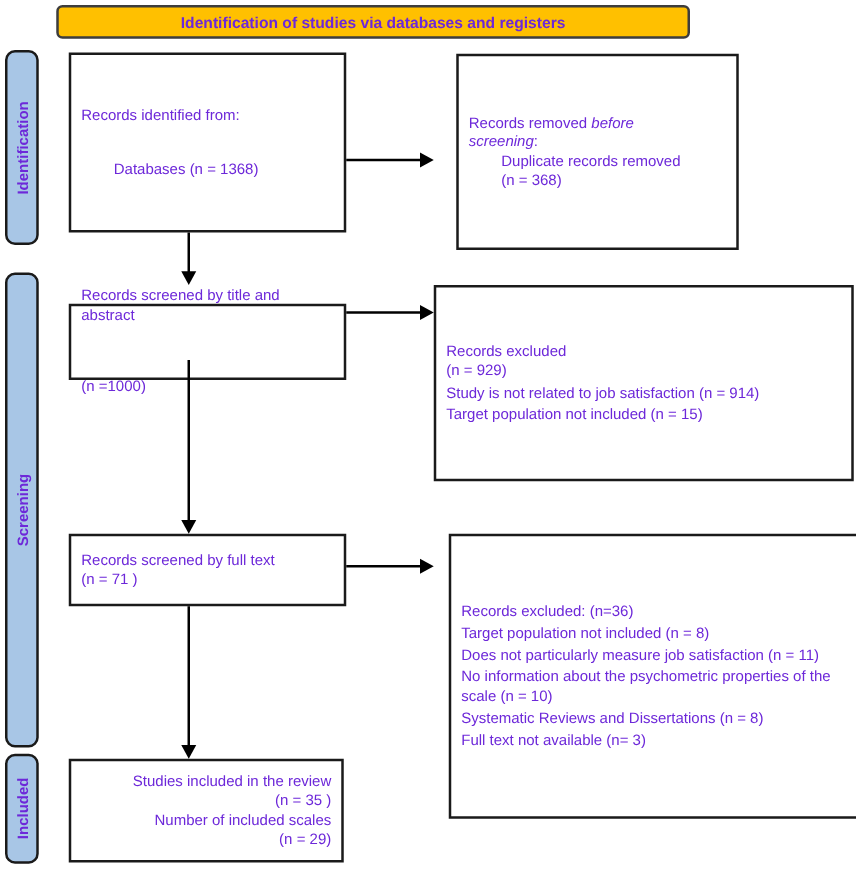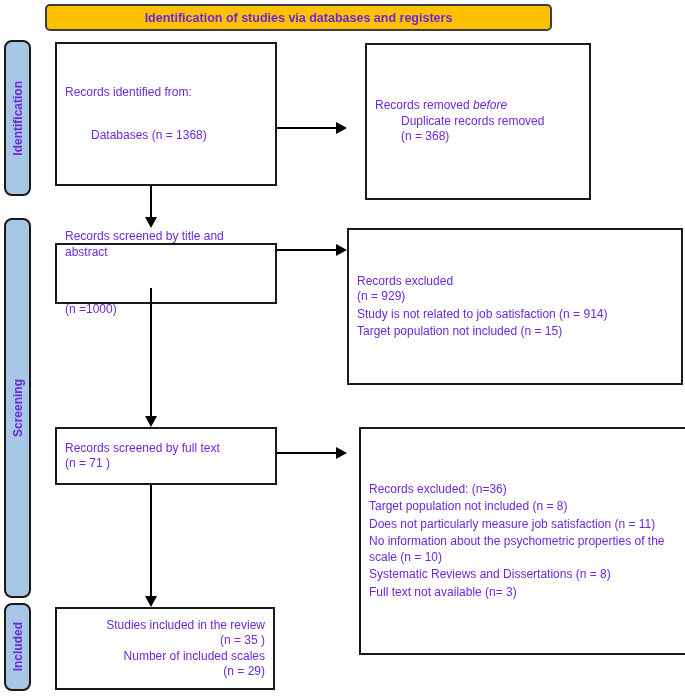--- a/index.html
+++ b/index.html
@@ -101,20 +101,21 @@
     <span>Included</span>
   </div>
 
   <div class="box b-identified">
       <div class="row"><span>Records identified from:</span></div>
       <div class="row indent"><span>Databases (n = 1368)</span></div>
     </div>
 
   <div class="box b-removed">
       <div class="row"><span>Records removed </span><span class="it">before</span></div>
+      <div class="row"><span class="it">screening</span><span>:</span></div>
       <div class="row indent"><span>Duplicate records removed</span></div>
       <div class="row indent"><span>(n = 368)</span></div>
     </div>
 
   <div class="box b-screened-title">
       <div class="row"><span>Records screened by title and abstract</span></div>
       <div class="row"><span>(n =1000)</span></div>
     </div>
 
   <div class="box b-excluded-title">

